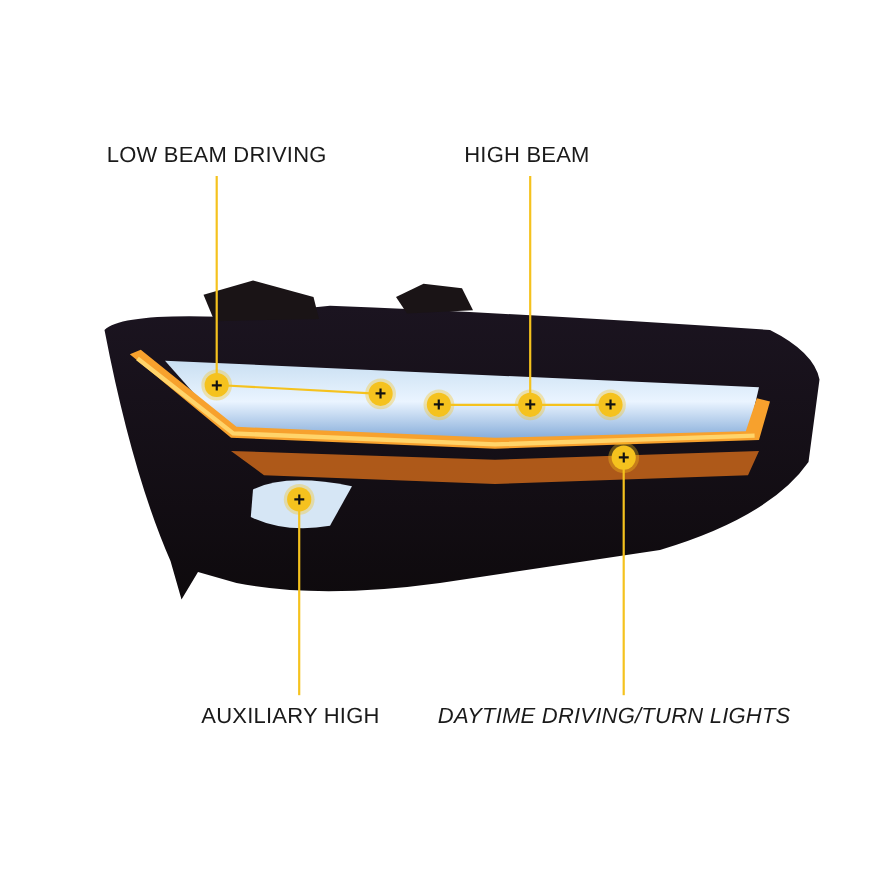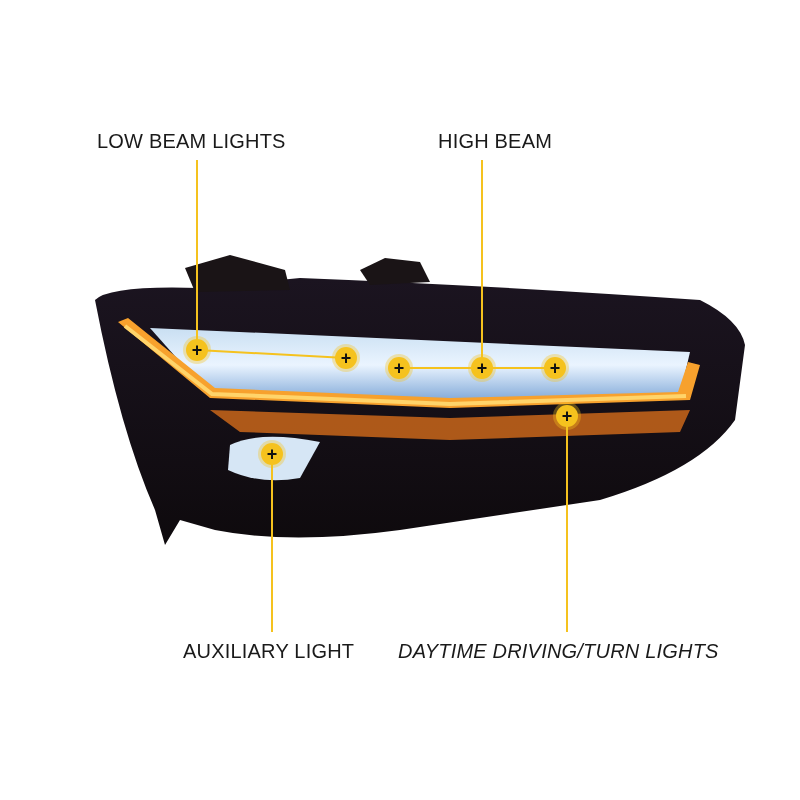--- a/index.html
+++ b/index.html
@@ -41,23 +41,23 @@
   <g stroke="#f5c21e" stroke-width="2" fill="none">
     <line x1="197" y1="160" x2="197" y2="350"></line>
     <line x1="197" y1="350" x2="346" y2="358"></line>
     <line x1="482" y1="160" x2="482" y2="368"></line>
     <line x1="399" y1="368" x2="555" y2="368"></line>
     <line x1="272" y1="454" x2="272" y2="632"></line>
     <line x1="567" y1="416" x2="567" y2="632"></line>
   </g>
 </svg>
 
-<div class="label" style="left:97px;top:130px;">LOW BEAM LIGHTS</div>
-<div class="label" style="left:438px;top:130px;">HIGH BEAM</div>
-<div class="label" style="left:183px;top:640px;">AUXILIARY LIGHT</div>
+<div class="label" style="left:97px;top:130px;">LOW BEAM DRIVING</div>
+<div class="label" style="left:422px;top:130px;">HIGH BEAM</div>
+<div class="label" style="left:183px;top:640px;">AUXILIARY HIGH</div>
 <div class="label" style="left:398px;top:640px;font-style:italic;">DAYTIME DRIVING/TURN LIGHTS</div>
 
 <div class="marker" style="left:197px;top:350px;">+</div>
 <div class="marker" style="left:346px;top:358px;">+</div>
 <div class="marker" style="left:399px;top:368px;">+</div>
 <div class="marker" style="left:482px;top:368px;">+</div>
 <div class="marker" style="left:555px;top:368px;">+</div>
 <div class="marker" style="left:567px;top:416px;">+</div>
 <div class="marker" style="left:272px;top:454px;">+</div>
 

